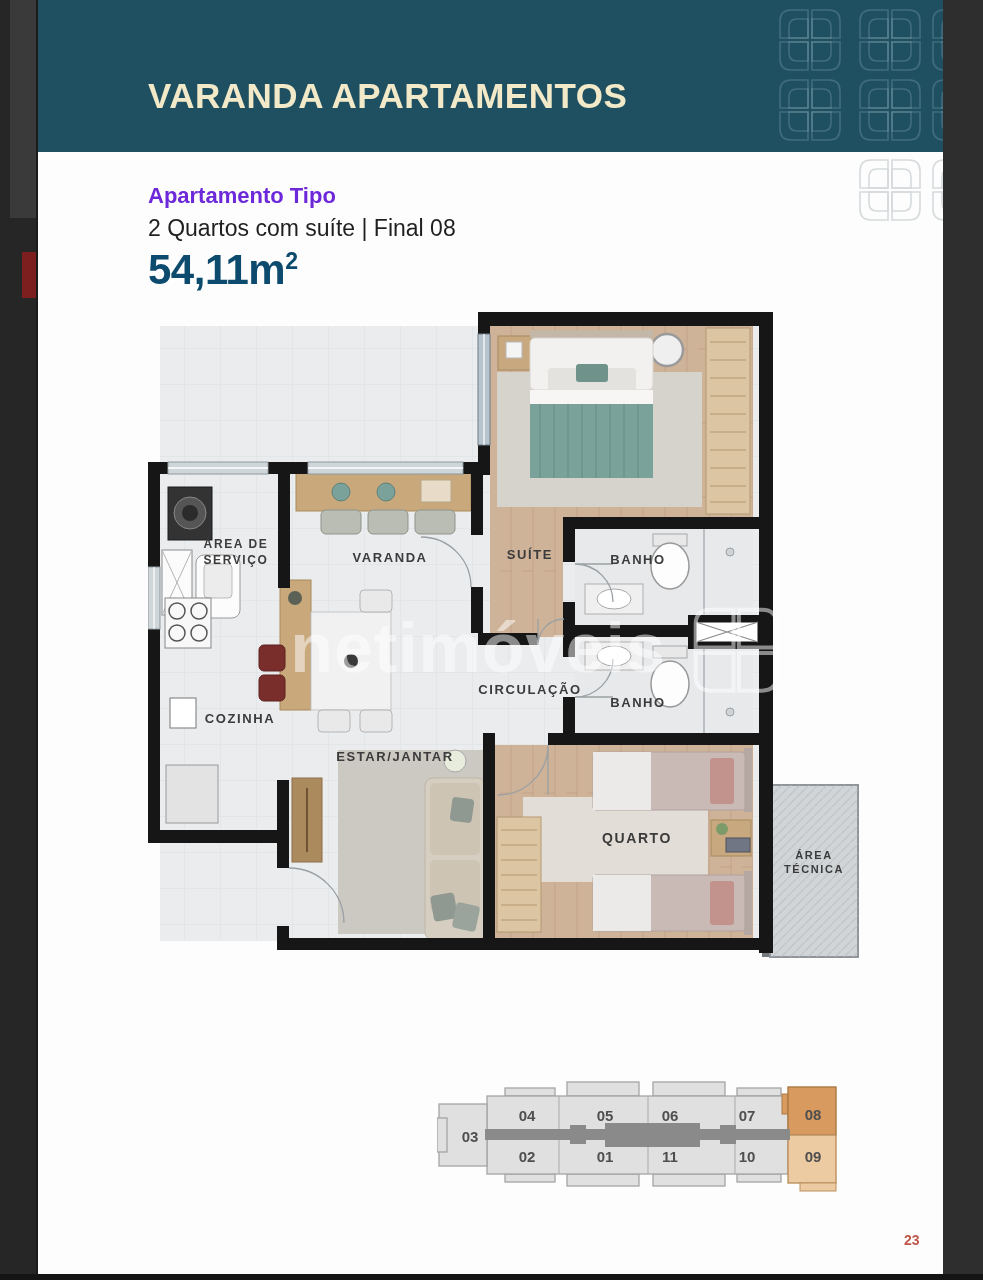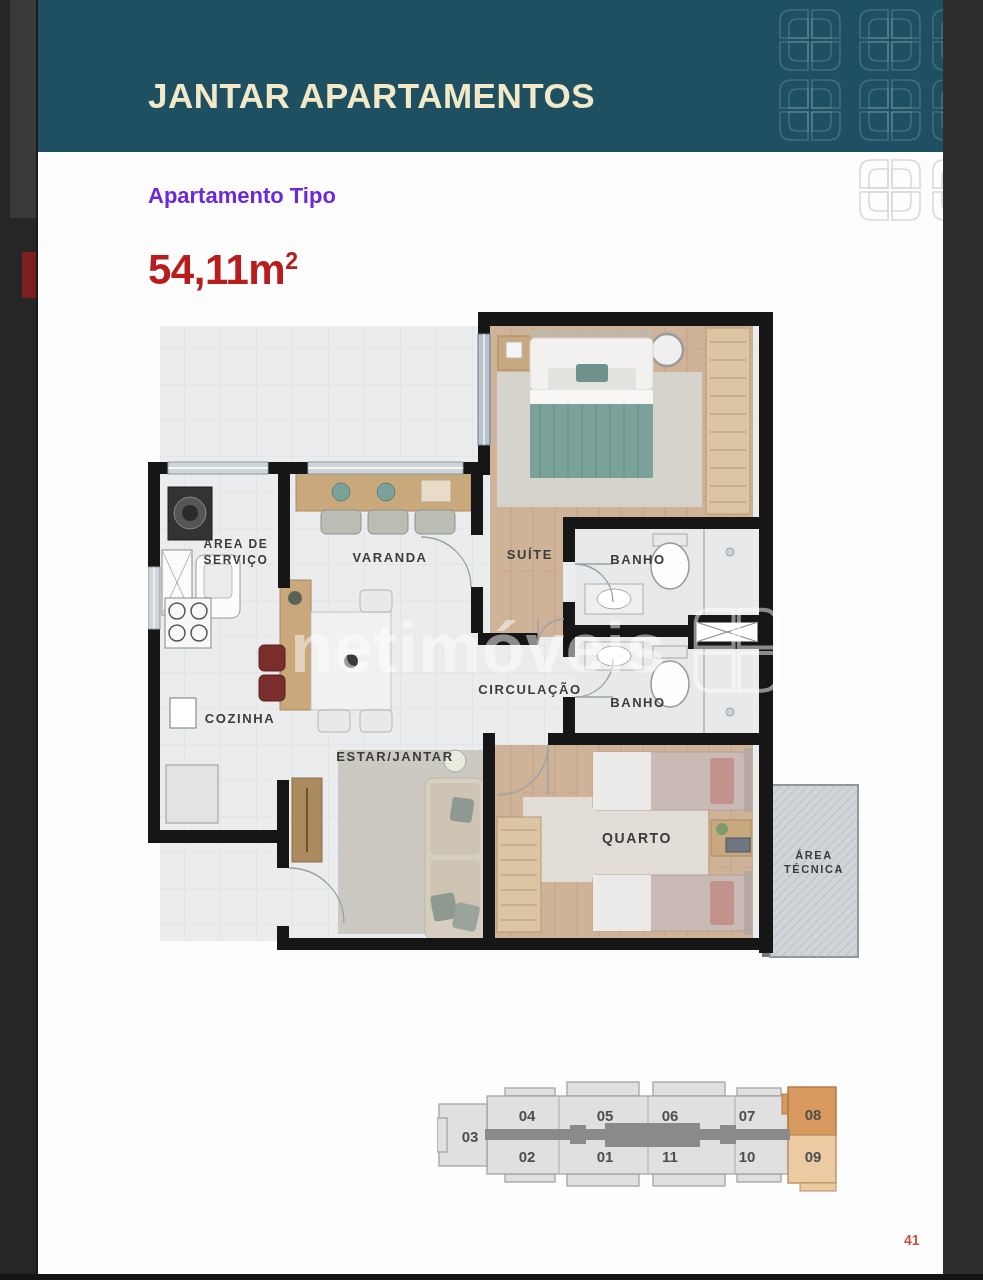--- a/index.html
+++ b/index.html
@@ -14,21 +14,21 @@
   .right-strip{position:absolute;left:943px;top:0;width:40px;height:1280px;background:#2e2e2e;}
   .bottom-strip{position:absolute;left:0;top:1274px;width:983px;height:6px;background:#141414;}
   
   .page{position:absolute;left:38px;top:0;width:905px;height:1277px;background:#fdfdfd;overflow:hidden;}
   .banner{position:absolute;left:0;top:0;width:905px;height:152px;background:#1f5062;}
   .banner-title{position:absolute;left:110px;top:76px;font-size:35px;font-weight:700;
                 letter-spacing:.5px;color:#f2e9c8;white-space:nowrap;}
   .deco-svg{position:absolute;left:0;top:0;pointer-events:none;}
   .apt-heading{position:absolute;left:110px;top:183px;font-size:22px;font-weight:700;color:#6d28d9;}
   .apt-subtitle{position:absolute;left:110px;top:215px;font-size:23px;font-weight:400;color:#1f1f1f;}
-  .apt-area{position:absolute;left:110px;top:246px;font-size:42px;font-weight:700;color:#b91c1c;letter-spacing:-.5px;}
+  .apt-area{position:absolute;left:110px;top:246px;font-size:42px;font-weight:700;color:#0c4a6e;letter-spacing:-.5px;}
   .apt-area sup{font-size:55%;font-weight:700;}
   .floorplan{position:absolute;left:110px;top:312px;}
   .keyplan{position:absolute;left:399px;top:1078px;}
   .page-number{position:absolute;left:866px;top:1232px;font-size:14px;font-weight:700;color:#c0574a;}
   svg text{font-family:"Liberation Sans",sans-serif;}
   .room-label{fill:#3b3b3b;font-weight:700;letter-spacing:1.6px;}
   .unit-label{fill:#4f4f4f;font-weight:700;font-size:15px;}
   .wm{fill:#ffffff;opacity:.5;font-weight:700;}
 </style>
 </head>
@@ -66,23 +66,24 @@
         <use href="#flw" x="740" y="78"></use>
           <use href="#flw" x="820" y="78"></use>
           <use href="#flw" x="893" y="78"></use>
       </g>
       <g stroke="#d6dadc">
         <use href="#flw" x="820" y="158"></use>
           <use href="#flw" x="893" y="158"></use>
       </g>
     </svg>
 
-    <div class="banner-title">JANTAR APARTAMENTOS</div>
+    <div class="banner-title">VARANDA APARTAMENTOS</div>
 
     <div class="apt-heading">Apartamento Tipo</div>
+    <div class="apt-subtitle">2 Quartos com suíte | Final 08</div>
     <div class="apt-area"><span>54,11m</span><sup>2</sup></div>
 
     <svg class="floorplan" width="752" height="652" viewBox="0 0 752 652">
       <defs>
         <pattern id="tiles" width="36" height="36" patternUnits="userSpaceOnUse">
           <path d="M36 0 H0 V36" fill="none" stroke="#dcdfe2" stroke-width="1"></path>
         </pattern>
         <pattern id="wood" width="22" height="74" patternUnits="userSpaceOnUse">
           <rect width="22" height="74" fill="none"></rect>
           <path d="M11 0 V74 M0 37 H11" stroke="rgba(120,90,60,0.16)" stroke-width="1"></path>
@@ -326,18 +327,18 @@
         <text x="310" y="43" class="unit-label">07</text>
         <text x="376" y="42" class="unit-label">08</text>
         <text x="90" y="84" class="unit-label">02</text>
         <text x="168" y="84" class="unit-label">01</text>
         <text x="233" y="84" class="unit-label">11</text>
         <text x="310" y="84" class="unit-label">10</text>
         <text x="376" y="84" class="unit-label">09</text>
       </g>
     </svg>
 
-    <div class="page-number">41</div>
+    <div class="page-number">23</div>
   </div>
 
   <div class="right-strip"></div>
   <div class="bottom-strip"></div>
 </div>
 
 </body></html>

